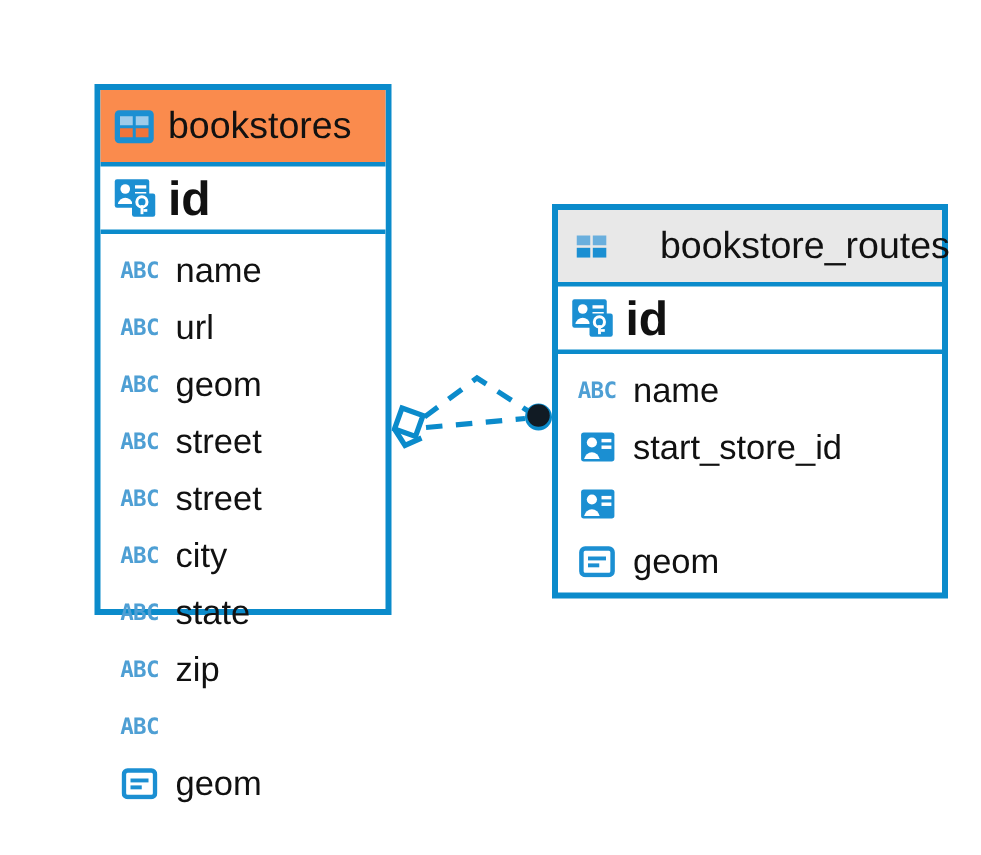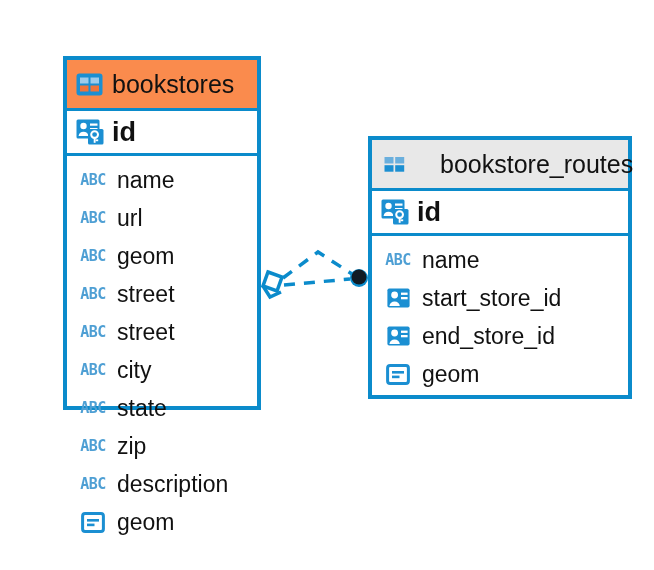--- a/index.html
+++ b/index.html
@@ -49,21 +49,21 @@
     display: flex;
     align-items: center;
     box-sizing: border-box;
     height: 48px;
     padding-left: 9px;
     border-top: 3px solid #0b8bcb;
     border-bottom: 3px solid #0b8bcb;
     background: #ffffff;
   }
   .pk-label {
-    font-size: 27px;
+    font-size: 32px;
     font-weight: bold;
     color: #111111;
     margin-left: 8px;
     line-height: 1;
   }
 
   .field-list {
     padding-top: 5px;
     padding-bottom: 17px;
   }
@@ -202,21 +202,20 @@
         <span class="field-label">state</span>
       </div>
 
       <div class="field-row">
         <span class="icon abc-icon">ABC</span>
         <span class="field-label">zip</span>
       </div>
 
       <div class="field-row">
         <span class="icon abc-icon">ABC</span>
-        <span class="field-label">description</span>
       </div>
 
       <div class="field-row">
         <span class="icon" style="width:30px;">
           <svg width="24" height="21" viewBox="0 0 24 21">
             <rect x="1.6" y="1.6" width="20.8" height="17.8" rx="2.5" fill="#ffffff" stroke="#1b8fd2" stroke-width="3"></rect>
             <rect x="6" y="7" width="12" height="2.6" fill="#1b8fd2"></rect>
             <rect x="6" y="11.6" width="7.5" height="2.6" fill="#1b8fd2"></rect>
           </svg>
         </span>
@@ -282,21 +281,20 @@
       <div class="field-row">
         <span class="icon" style="width:30px;">
           <svg width="23" height="20" viewBox="0 0 23 20">
             <rect x="0.4" y="0.4" width="22.2" height="19.2" rx="1.8" fill="#1b8fd2"></rect>
             <circle cx="7.6" cy="7" r="3.4" fill="#ffffff"></circle>
             <path d="M 2.4 18 a 5.3 5.6 0 0 1 10.4 0 Z" fill="#ffffff"></path>
             <rect x="14" y="4.6" width="6.6" height="2.3" fill="#ffffff"></rect>
             <rect x="14" y="9" width="6.6" height="2.3" fill="#ffffff"></rect>
           </svg>
         </span>
-        <span class="field-label">end_store_id</span>
       </div>
 
       <div class="field-row">
         <span class="icon" style="width:30px;">
           <svg width="24" height="21" viewBox="0 0 24 21">
             <rect x="1.6" y="1.6" width="20.8" height="17.8" rx="2.5" fill="#ffffff" stroke="#1b8fd2" stroke-width="3"></rect>
             <rect x="6" y="7" width="12" height="2.6" fill="#1b8fd2"></rect>
             <rect x="6" y="11.6" width="7.5" height="2.6" fill="#1b8fd2"></rect>
           </svg>
         </span>

